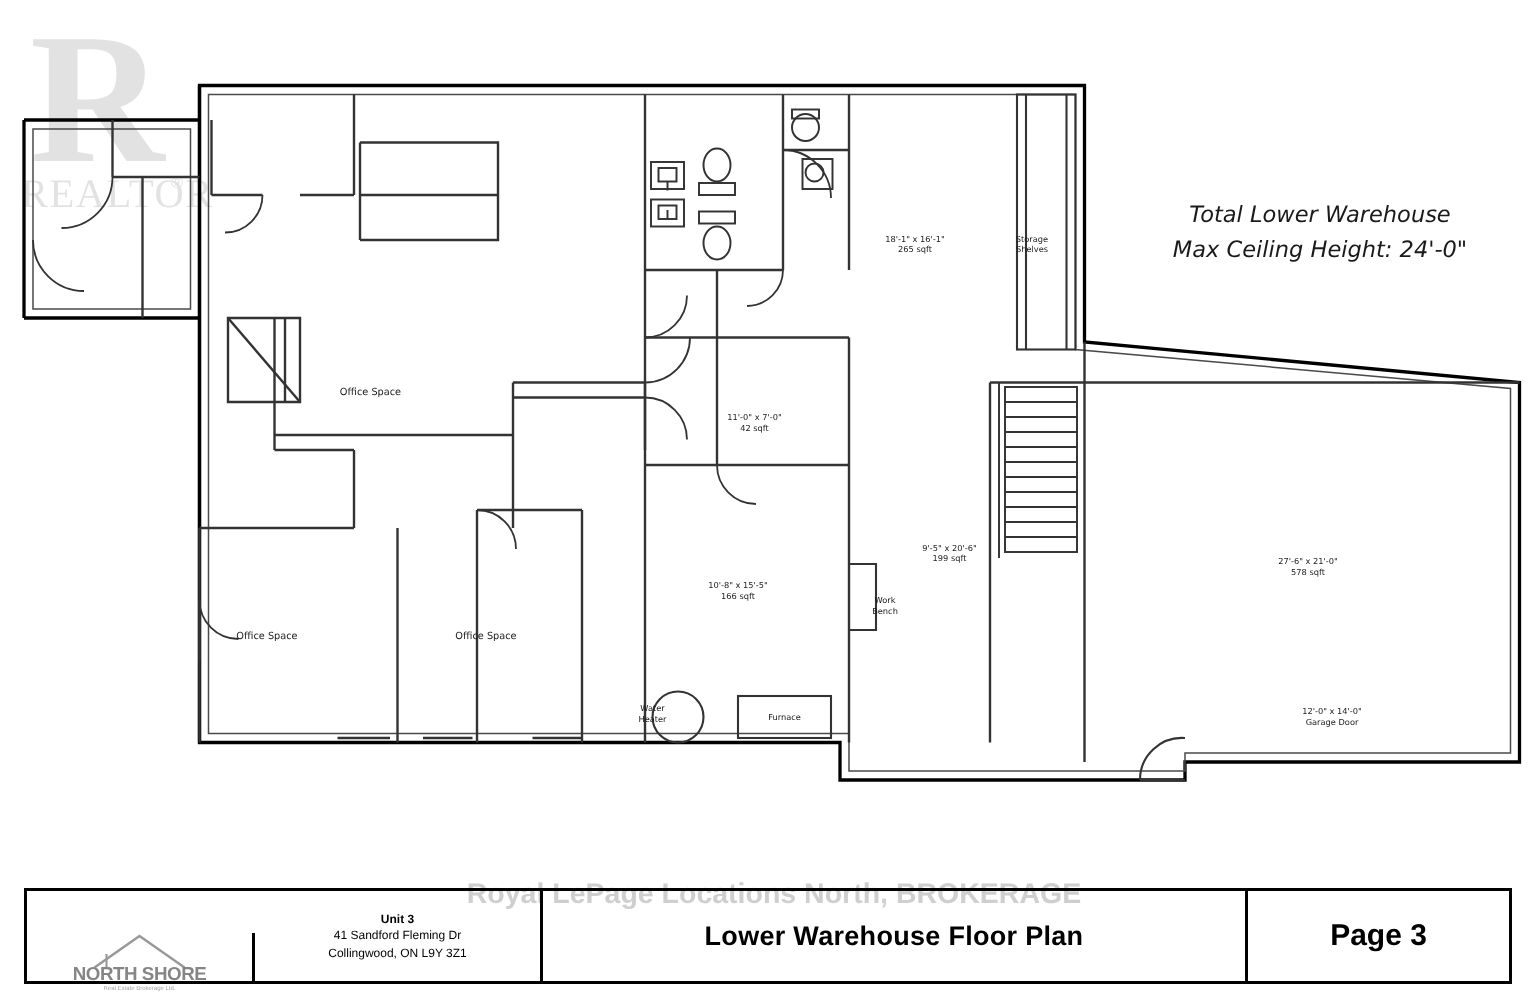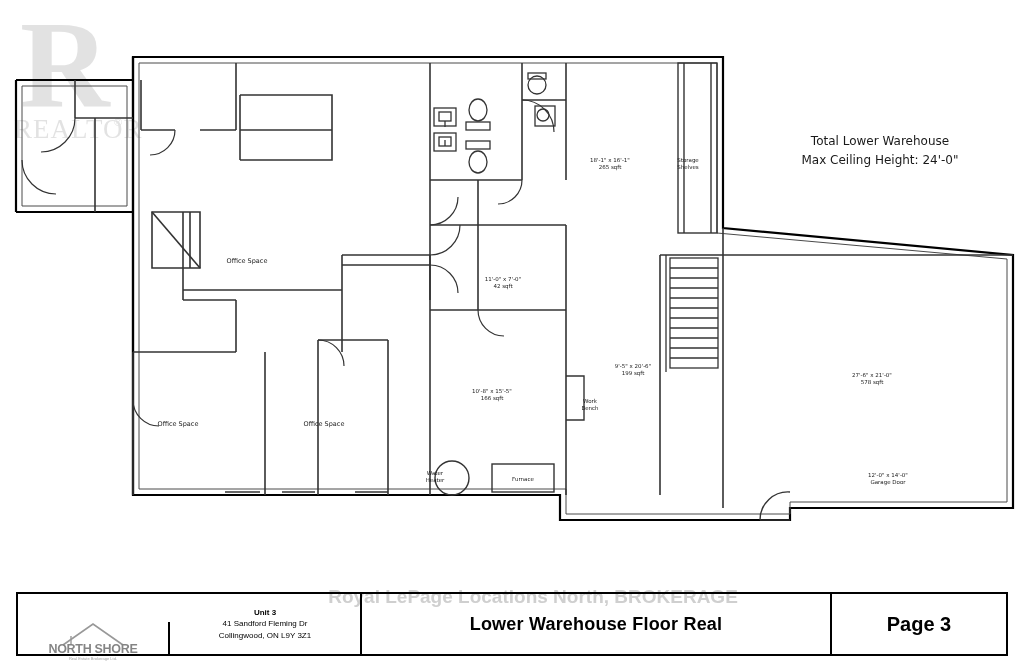--- a/index.html
+++ b/index.html
@@ -9,34 +9,34 @@
   
   #realtor-watermark{position:absolute;left:2px;top:18px;width:128px;height:128px;
       pointer-events:none;opacity:.28;}
   #realtor-watermark .rletter{position:absolute;left:18px;top:0;width:96px;height:98px;
       color:#9a9a9a;font-size:124px;line-height:96px;font-weight:700;
       font-family:"Liberation Serif",serif;}
   #realtor-watermark .rword{position:absolute;left:0;top:96px;font-size:27px;
       letter-spacing:1px;color:#9a9a9a;font-family:"Liberation Serif",serif;margin-left:12px;}
   #realtor-watermark .rreg{position:absolute;left:112px;top:98px;font-size:11px;color:#9a9a9a;}
 
-  #brokerage-watermark{position:absolute;left:323px;top:586px;width:420px;height:26px;
+  #brokerage-watermark{position:absolute;left:306px;top:586px;width:420px;height:26px;
       text-align:center;font-size:19px;font-weight:700;color:#cfcfcf;white-space:nowrap;
       pointer-events:none;}
 
   
   #plan-canvas{position:absolute;left:0;top:0;width:1024px;height:580px;}
   #plan-canvas svg{display:block;}
 
   
   .note{position:absolute;font-family:"DejaVu Sans",sans-serif;color:#1a1a1a;
         text-align:center;white-space:nowrap;line-height:1.35;}
   .note.tiny{font-size:5.5px;}
   .note.small{font-size:6.5px;}
-  .note.big{font-size:12px;line-height:1.55;}
+  .note.big{font-size:15px;line-height:1.55;font-style:italic;}
 
   
   #footer{position:absolute;left:16px;top:592px;width:992px;height:64px;
           border:2px solid #000;display:flex;box-sizing:border-box;background:transparent;}
   #footer .cell{border-right:2px solid #000;display:flex;flex-direction:column;
           align-items:center;justify-content:center;box-sizing:border-box;}
   #footer .cell:last-child{border-right:none;}
   .cell-logo{width:152px;margin-top:28px;}
   .cell-addr{width:192px;font-size:8px;line-height:1.45;text-align:center;}
   .cell-addr .unit{font-weight:700;}
@@ -277,16 +277,16 @@
       <div class="logo-sub2">Serving Your Community Since 1986</div>
     </div>
   </div>
 
   <div class="cell cell-addr">
     <div class="unit">Unit 3</div>
     <div>41 Sandford Fleming Dr</div>
     <div>Collingwood, ON L9Y 3Z1</div>
   </div>
 
-  <div class="cell cell-title">Lower Warehouse Floor Real</div>
+  <div class="cell cell-title">Lower Warehouse Floor Plan</div>
 
   <div class="cell cell-page">Page 3</div>
 </div>
 
 </body></html>

